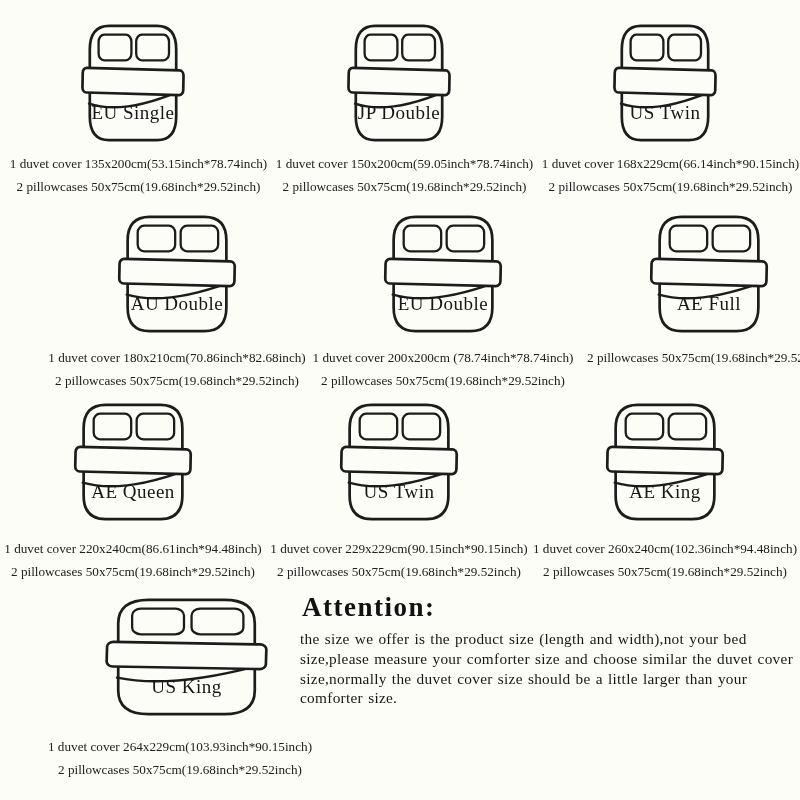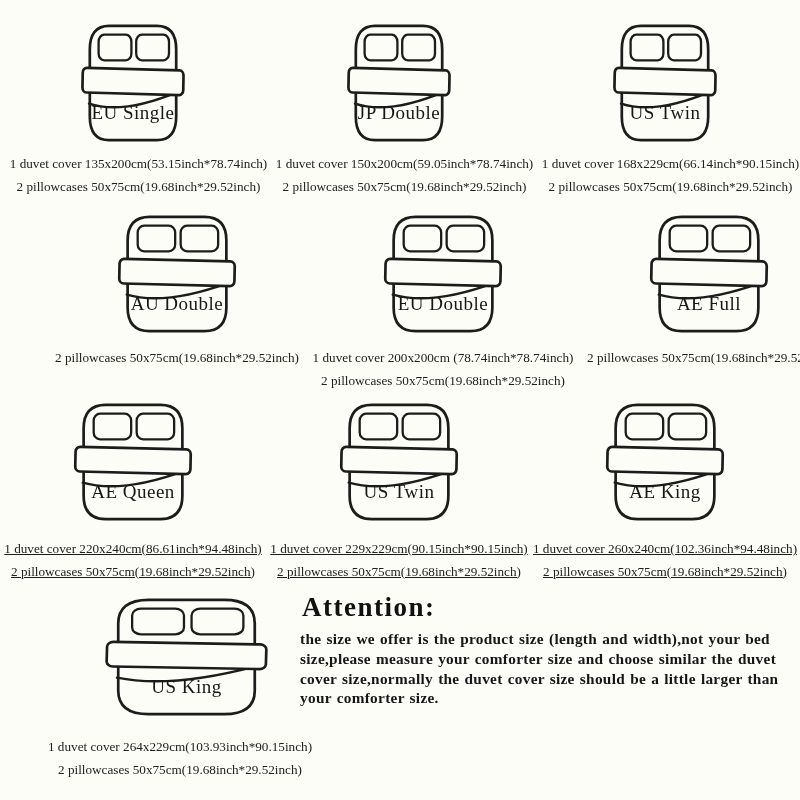--- a/index.html
+++ b/index.html
@@ -5,21 +5,21 @@
   html,body{margin:0;padding:0;}
   body{
     width:800px;height:800px;overflow:hidden;
     background:#fdfdf7;color:#1c1c1c;
     font-family:"Liberation Serif","DejaVu Serif",serif;
     position:relative;
   }
   .row{display:flex;width:800px;}
   .row.r1{height:195px;}
   .row.r2{height:190px;margin-left:44px;}
-  .row.r3{height:195px;text-decoration:underline;}
+  .row.r3{height:195px;}
   .row.r4{height:230px;position:relative;}
   .cell{
     width:266px;display:flex;flex-direction:column;align-items:center;
     box-sizing:border-box;
   }
   .r1 .cell{padding-top:14px;}
   .r2 .cell{padding-top:10px;}
   .r3 .cell{padding-top:8px;}
   .bedwrap{position:relative;}
   .bed{display:block;}
@@ -40,21 +40,21 @@
   }
   
   .king-bed{position:absolute;left:98px;top:8px;}
   .king-specs{position:absolute;left:0;top:156px;width:360px;text-align:center;}
   .attention{position:absolute;left:300px;top:12px;width:495px;}
   .attention-heading{
     font-size:27px;font-weight:bold;letter-spacing:1.5px;color:#111;
     margin:0 0 6px 2px;
   }
   .attention-body{
-    font-size:15.3px;font-weight:bold;line-height:19.8px;color:#161616;
+    font-size:15.3px;font-weight:normal;line-height:19.8px;color:#161616;
     letter-spacing:.3px;word-spacing:1px;margin:0;
   }
   .defs-holder{position:absolute;width:0;height:0;overflow:hidden;}
 </style>
 </head>
 <body>
 
 <svg class="defs-holder" aria-hidden="true">
   <defs>
     <g id="bed-shape" fill="#fdfdf7" stroke="#1c1c1c" stroke-width="2.7" stroke-linejoin="round" stroke-linecap="round">
@@ -109,20 +109,21 @@
 
 <div class="row r2">
   <div class="cell">
     <div class="bedwrap">
       <svg class="bed bed-md" viewBox="0 0 140 134" preserveAspectRatio="none">
           <use href="#bed-shape"></use>
         </svg>
       <div class="bed-label">AU Double</div>
     </div>
     <div class="specs">
+      <div class="spec">1 duvet cover 180x210cm(70.86inch*82.68inch)</div>
       <div class="spec">2 pillowcases 50x75cm(19.68inch*29.52inch)</div>
     </div>
   </div>
   <div class="cell">
     <div class="bedwrap">
       <svg class="bed bed-md" viewBox="0 0 140 134" preserveAspectRatio="none">
           <use href="#bed-shape"></use>
         </svg>
       <div class="bed-label">EU Double</div>
     </div>

